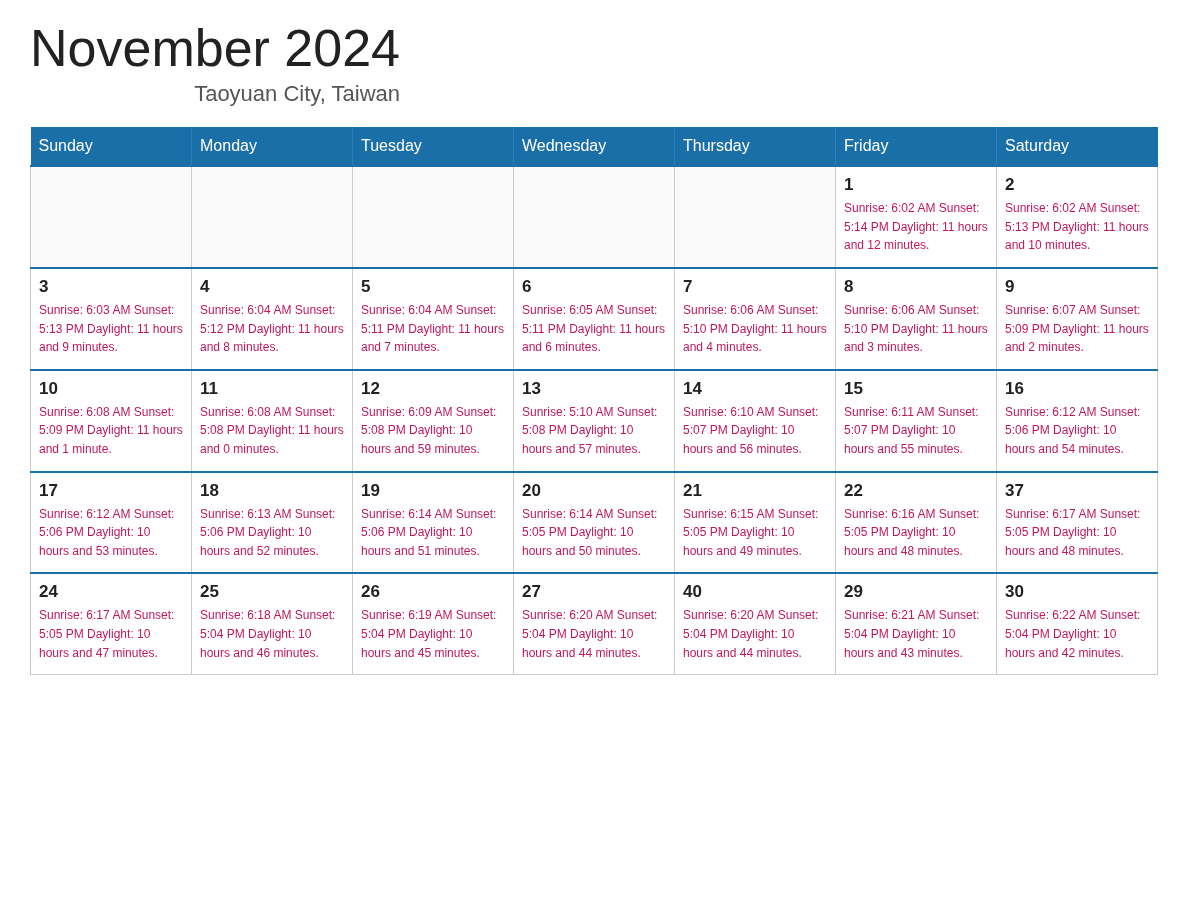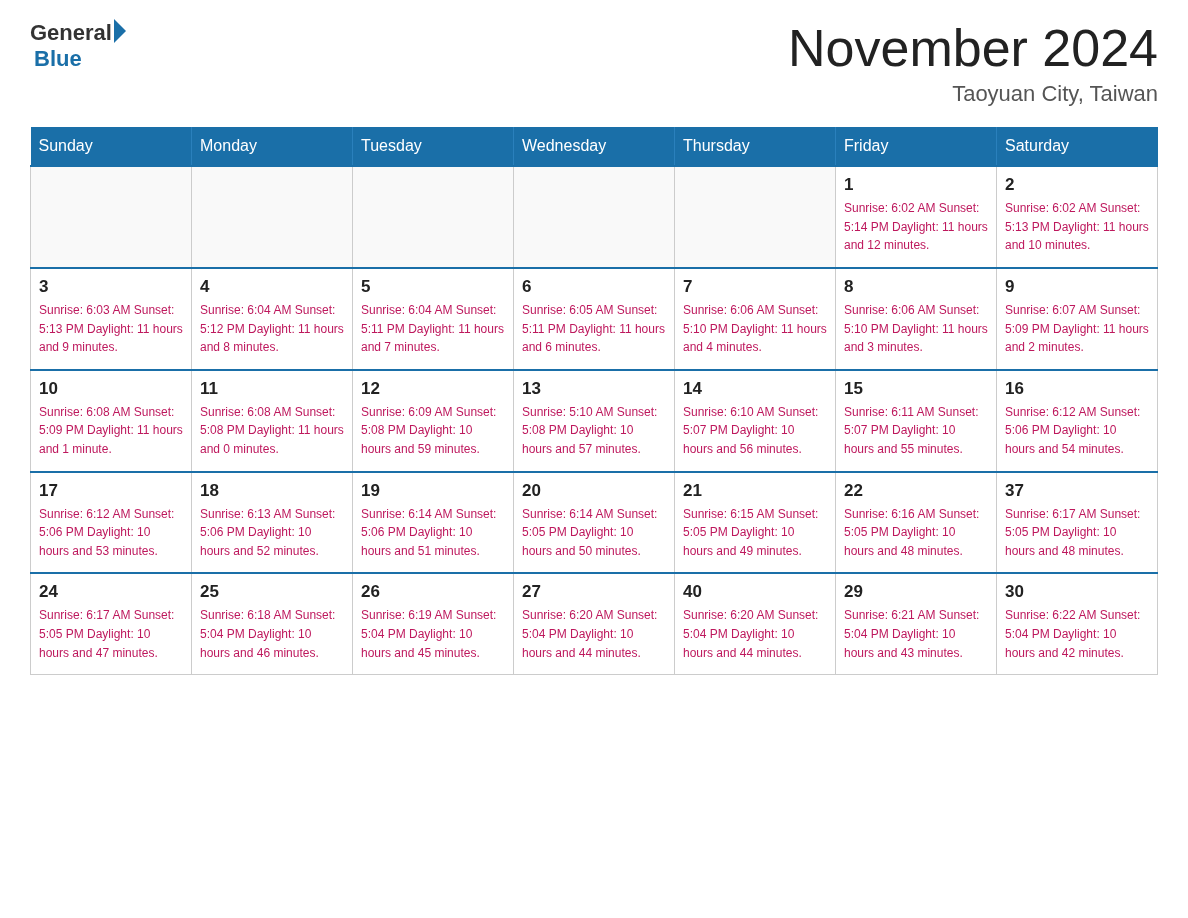--- a/index.html
+++ b/index.html
@@ -99,27 +99,20 @@
       line-height: 1.55;
     }
     .empty-cell {
       background: #f9f9f9;
     }
   </style>
 </head>
 <body>
 
 <div class="header-area">
-  <div class="logo">
-    <div class="logo-top">
-      <span class="logo-general">General</span>
-      <div class="logo-arrow"></div>
-    </div>
-    <span class="logo-blue">Blue</span>
-  </div>
   <div class="title-area">
     <div class="month-year">November 2024</div>
     <div class="location">Taoyuan City, Taiwan</div>
   </div>
 </div>
 
 <table class="calendar-table">
   <thead>
     <tr>
     <th>Sunday</th>

